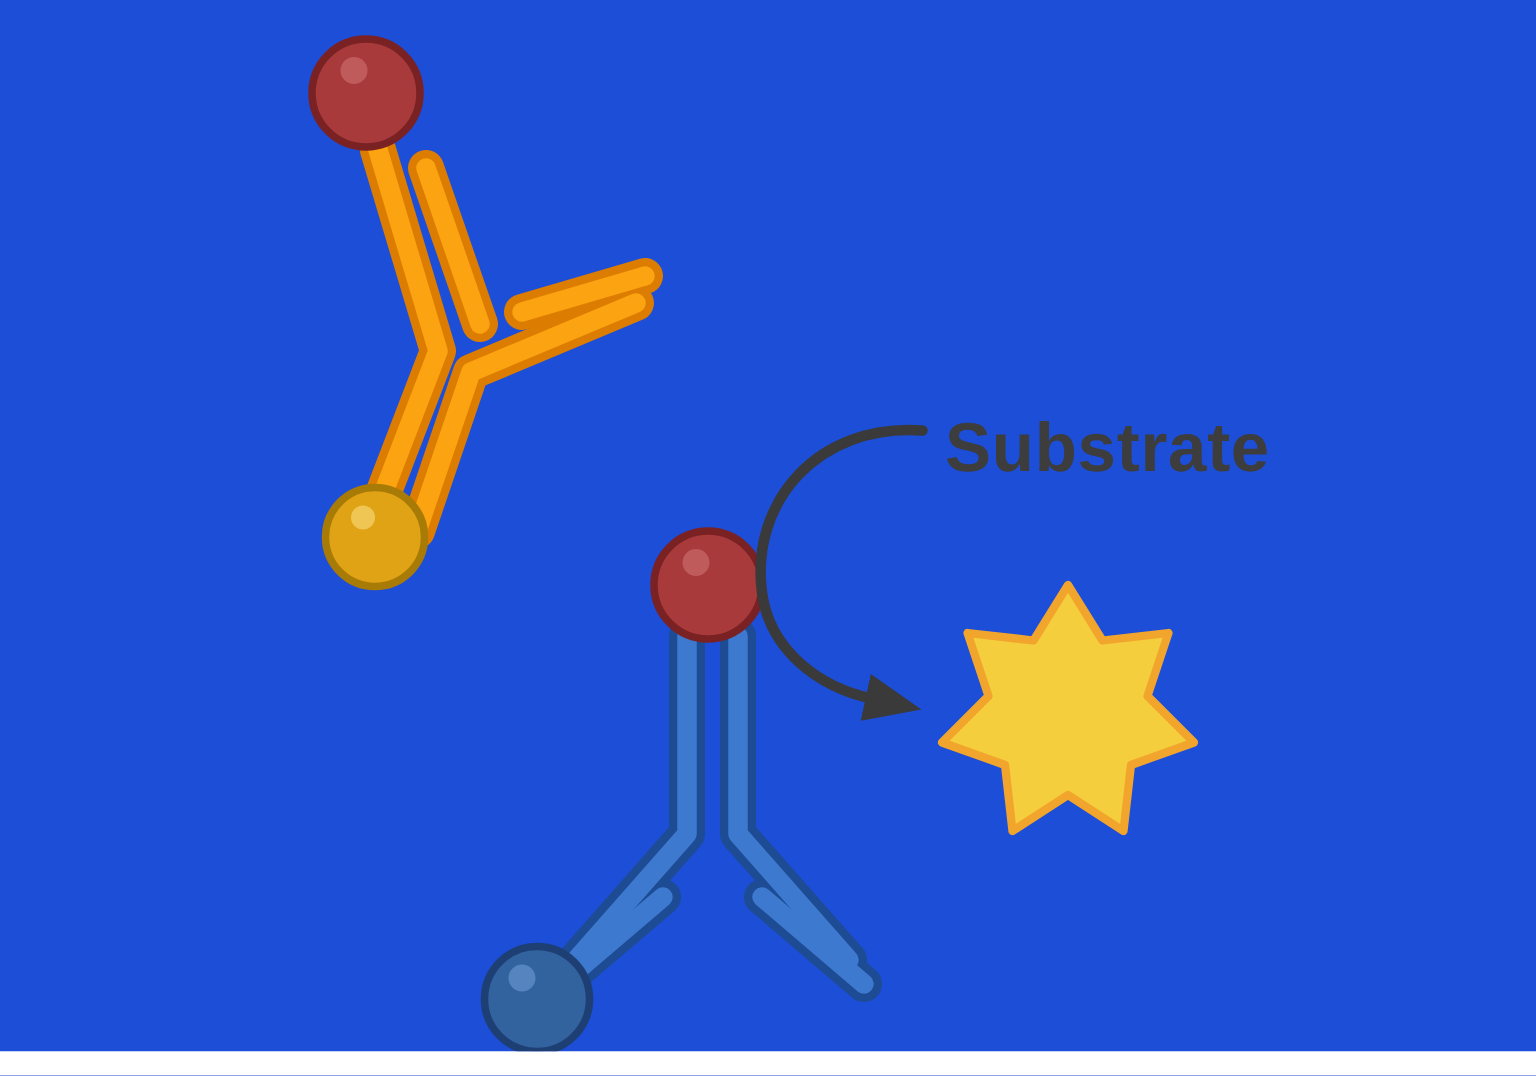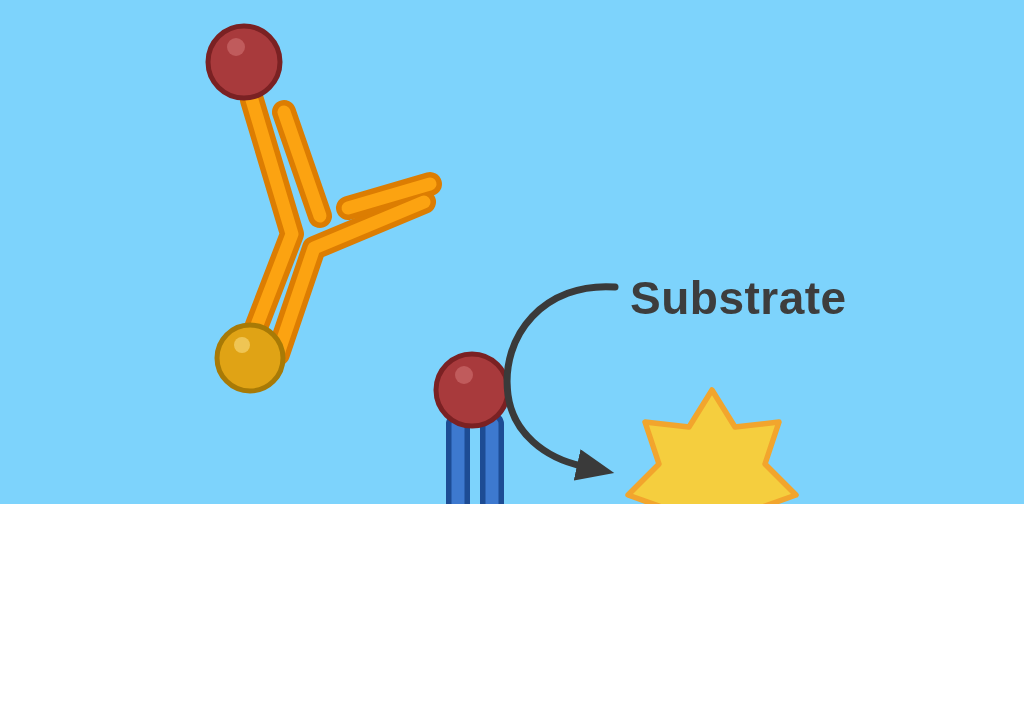--- a/index.html
+++ b/index.html
@@ -4,22 +4,22 @@
 <style>
   html, body {
     margin: 0;
     padding: 0;
     background: #ffffff;
     font-family: "Liberation Sans", sans-serif;
   }
   .canvas {
     position: relative;
     width: 1024px;
-    height: 504px;
-    background: #7dd3fc;
+    height: 701px;
+    background: #1d4ed8;
     overflow: hidden;
   }
   svg {
     position: absolute;
     top: 0;
     left: 0;
   }
   .substrate-label {
     font-family: "Liberation Sans", sans-serif;
     font-weight: 700;

